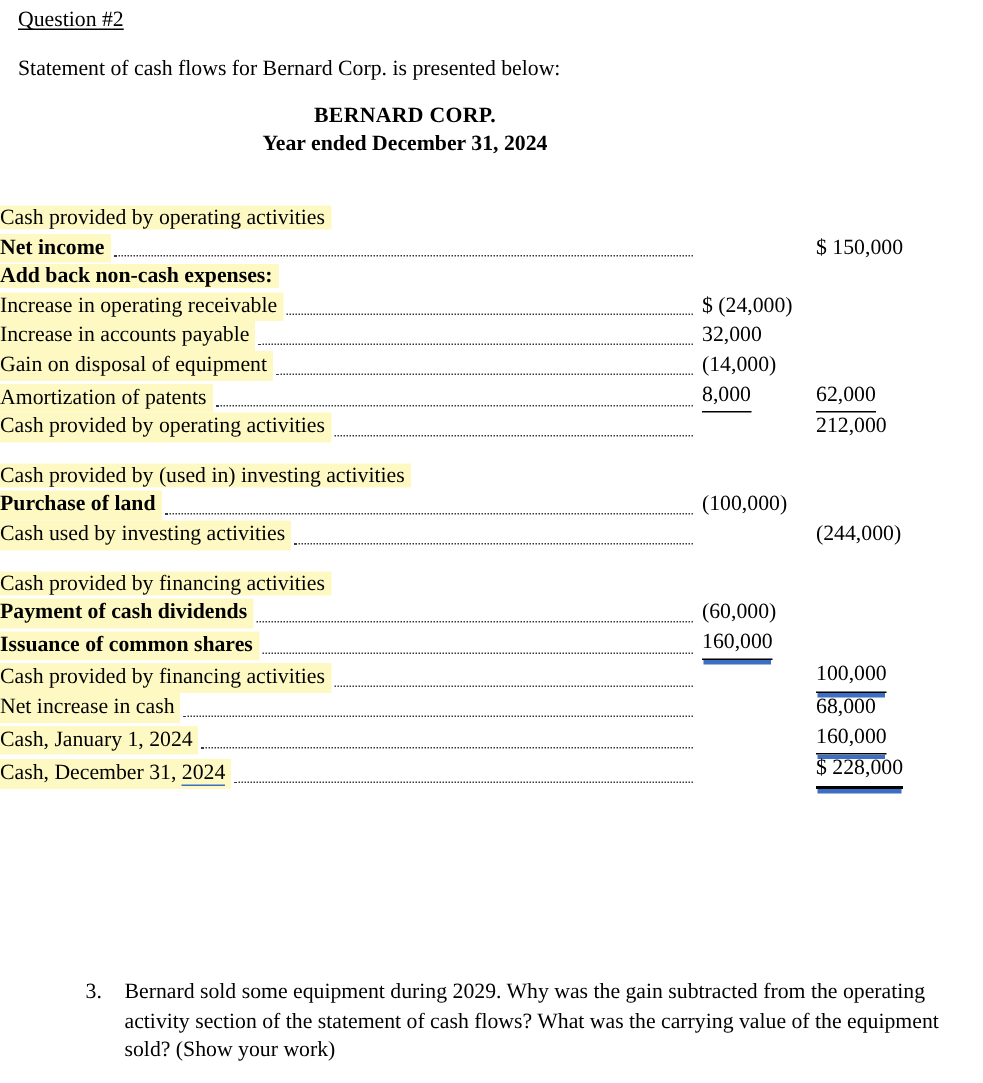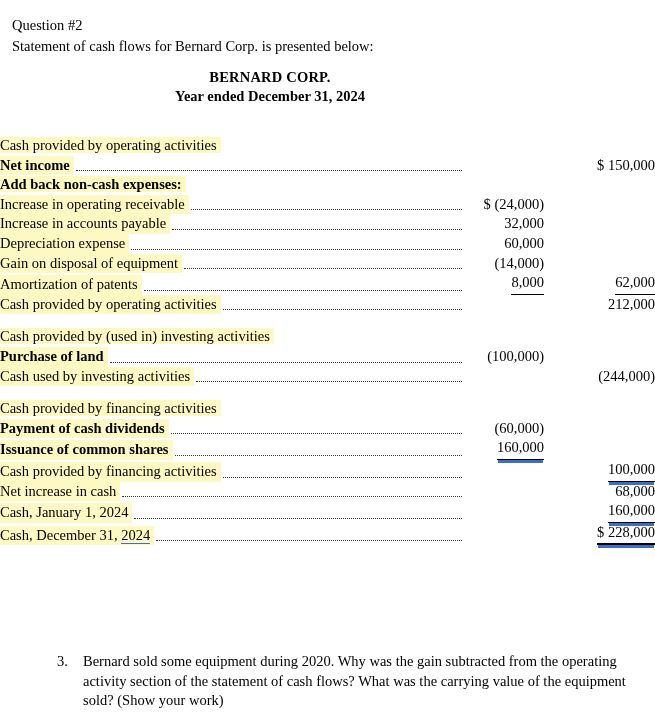--- a/index.html
+++ b/index.html
@@ -21,23 +21,24 @@
     position: relative;
     width: 655px;
     height: 722px;
     overflow: hidden;
   }
 
   
   .q-title {
     position: absolute;
     left: 12px;
-    top: 16px;
+    top: 4px;
     font-size: 14.5px;
     line-height: 18px;
+    text-decoration: underline;
     text-underline-offset: 2px;
     white-space: nowrap;
   }
 
   .intro-line {
     position: absolute;
     left: 12px;
     top: 37px;
     font-size: 14.5px;
     line-height: 18px;
@@ -110,21 +111,20 @@
     margin-right: 6px;
     min-width: 6px;
   }
 
   .ind0 { padding-left: 12px; }
   .ind1 { padding-left: 38px; font-weight: bold; }
   .ind2 { padding-left: 65px; }
 
   
   .num {
-    text-align: right;
     padding-right: 13px;
     font-variant-numeric: tabular-nums;
     margin-top: 20px;
   }
   .num2 { padding-right: 37px; }
 
   .num .v { display: inline-block; }
 
   
   .rule-blk .v {
@@ -226,30 +226,20 @@
               <span class="t">Increase in accounts payable</span>
               <span class="dots"></span>
             </div>
           </td>
           <td class="num"><span class="v">32,000</span></td>
           <td class="num num2"><span class="v" style="border-bottom-color: transparent; box-shadow: none;"></span></td>
         </tr>
         <tr>
           <td class="lbl lead ind2">
             <div class="row-inner">
-              <span class="t">Depreciation expense</span>
-              <span class="dots"></span>
-            </div>
-          </td>
-          <td class="num"><span class="v">60,000</span></td>
-          <td class="num num2"><span class="v" style="border-bottom-color: transparent; box-shadow: none;"></span></td>
-        </tr>
-        <tr>
-          <td class="lbl lead ind2">
-            <div class="row-inner">
               <span class="t">Gain on disposal of equipment</span>
               <span class="dots"></span>
             </div>
           </td>
           <td class="num"><span class="v">(14,000)</span></td>
           <td class="num num2"><span class="v" style="border-bottom-color: transparent; box-shadow: none;"></span></td>
         </tr>
         <tr>
           <td class="lbl lead ind2">
             <div class="row-inner">
@@ -364,16 +354,16 @@
             </div>
           </td>
           <td class="num"><span class="v" style="border-bottom-color: transparent; box-shadow: none;"></span></td>
           <td class="num num2 rule-total rule-blue"><span class="v">$ 228,000</span></td>
         </tr>
       </tbody>
   </table>
 
   <div class="q3">
     <span class="num-mark">3.</span>
-    <div class="body">Bernard sold some equipment during 2020. Why was the gain subtracted from the operating activity section of the statement of cash flows? What was the carrying value of the equipment sold? (Show your work)</div>
+    <div class="body">Bernard sold some equipment during 2029. Why was the gain subtracted from the operating activity section of the statement of cash flows? What was the carrying value of the equipment sold? (Show your work)</div>
   </div>
 
 </div>
 
 </body></html>

